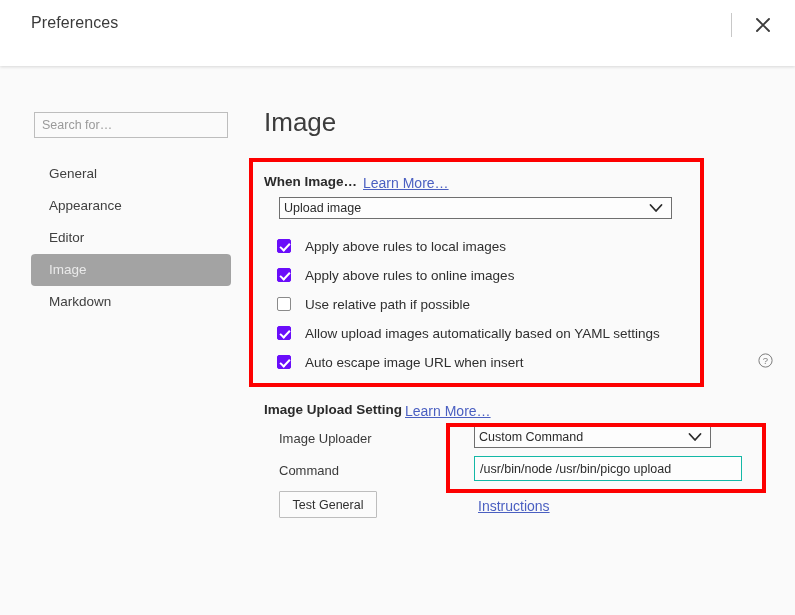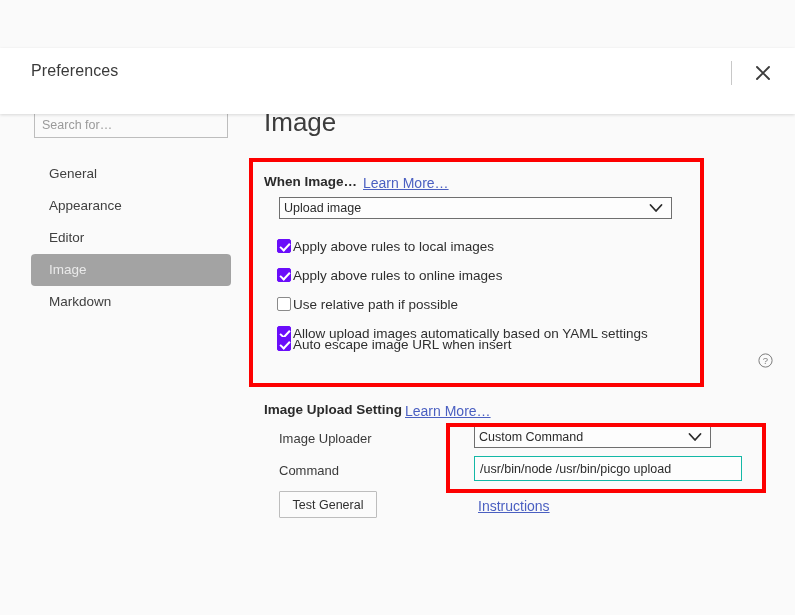--- a/index.html
+++ b/index.html
@@ -12,21 +12,20 @@
     -webkit-font-smoothing: antialiased;
   }
 
   
   .titlebar {
     position: absolute; left: 0; top: 0;
     width: 795px; height: 66px;
     background: #ffffff;
     box-shadow: 0 1px 3px rgba(0,0,0,0.14);
     z-index: 5;
-    margin-top: 48px;
   }
   .titlebar-title {
     position: absolute; left: 31px; top: 14px;
     font-size: 16px; color: #3a3a3a; letter-spacing: .1px;
   }
   .titlebar-sep {
     position: absolute; left: 731px; top: 13px;
     width: 1px; height: 24px; background: #c8c8c8;
   }
   .close-btn {
@@ -157,21 +156,21 @@
   .cb-box.checked::after {
     content: "";
     position: absolute;
     left: 4px; top: 1px;
     width: 4px; height: 8px;
     border: solid #ffffff;
     border-width: 0 2px 2px 0;
     transform: rotate(43deg);
   }
   .cb-label {
-    margin-left: 2px;
+    margin-left: 14px;
     font-size: 13.5px;
     color: #2f2f2f;
     white-space: nowrap;
     cursor: default;
   }
 
   
   .help-icon {
     position: absolute;
     left: 508px; top: 303px;
@@ -284,21 +283,21 @@
       <span class="cb-label">Apply above rules to online images</span>
     </div>
     <div class="cb-row" style="top:273px">
       <span class="cb-box checked"></span>
       <span class="cb-label">Allow upload images automatically based on YAML settings</span>
     </div>
     <div class="cb-row" style="top:244px">
       <span class="cb-box"></span>
       <span class="cb-label">Use relative path if possible</span>
     </div>
-    <div class="cb-row" style="top:284px">
+    <div class="cb-row" style="top:302px">
       <span class="cb-box checked"></span>
       <span class="cb-label">Auto escape image URL when insert</span>
     </div>
 
     <div class="help-icon">
       <svg width="15" height="15" viewBox="0 0 15 15">
         <circle cx="7.5" cy="7.5" r="6.6" fill="none" stroke="#7d7d7d" stroke-width="1"></circle>
         <text x="7.5" y="11.2" font-family="'Liberation Sans', sans-serif" font-size="9.5" fill="#7d7d7d" text-anchor="middle">?</text>
       </svg>
     </div>

